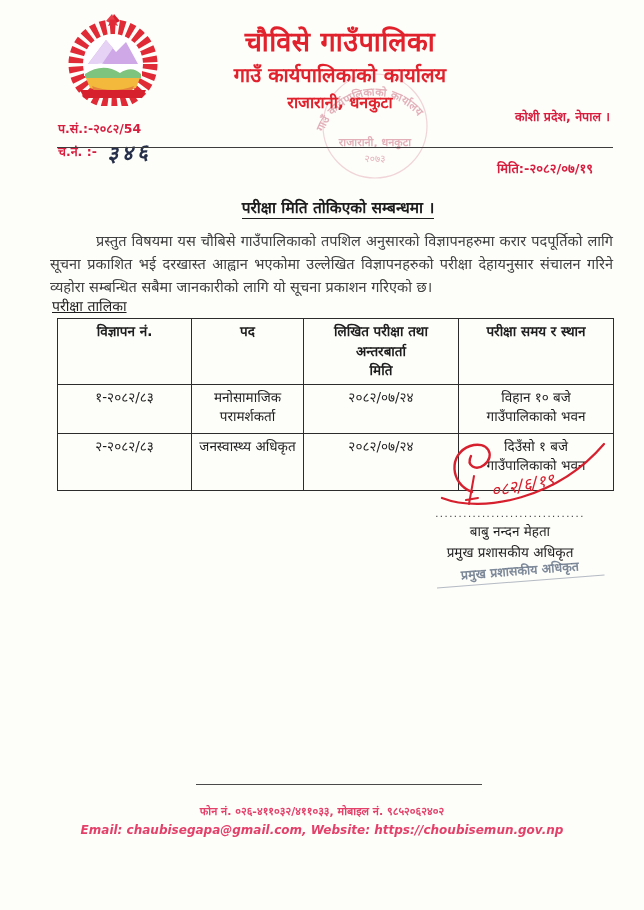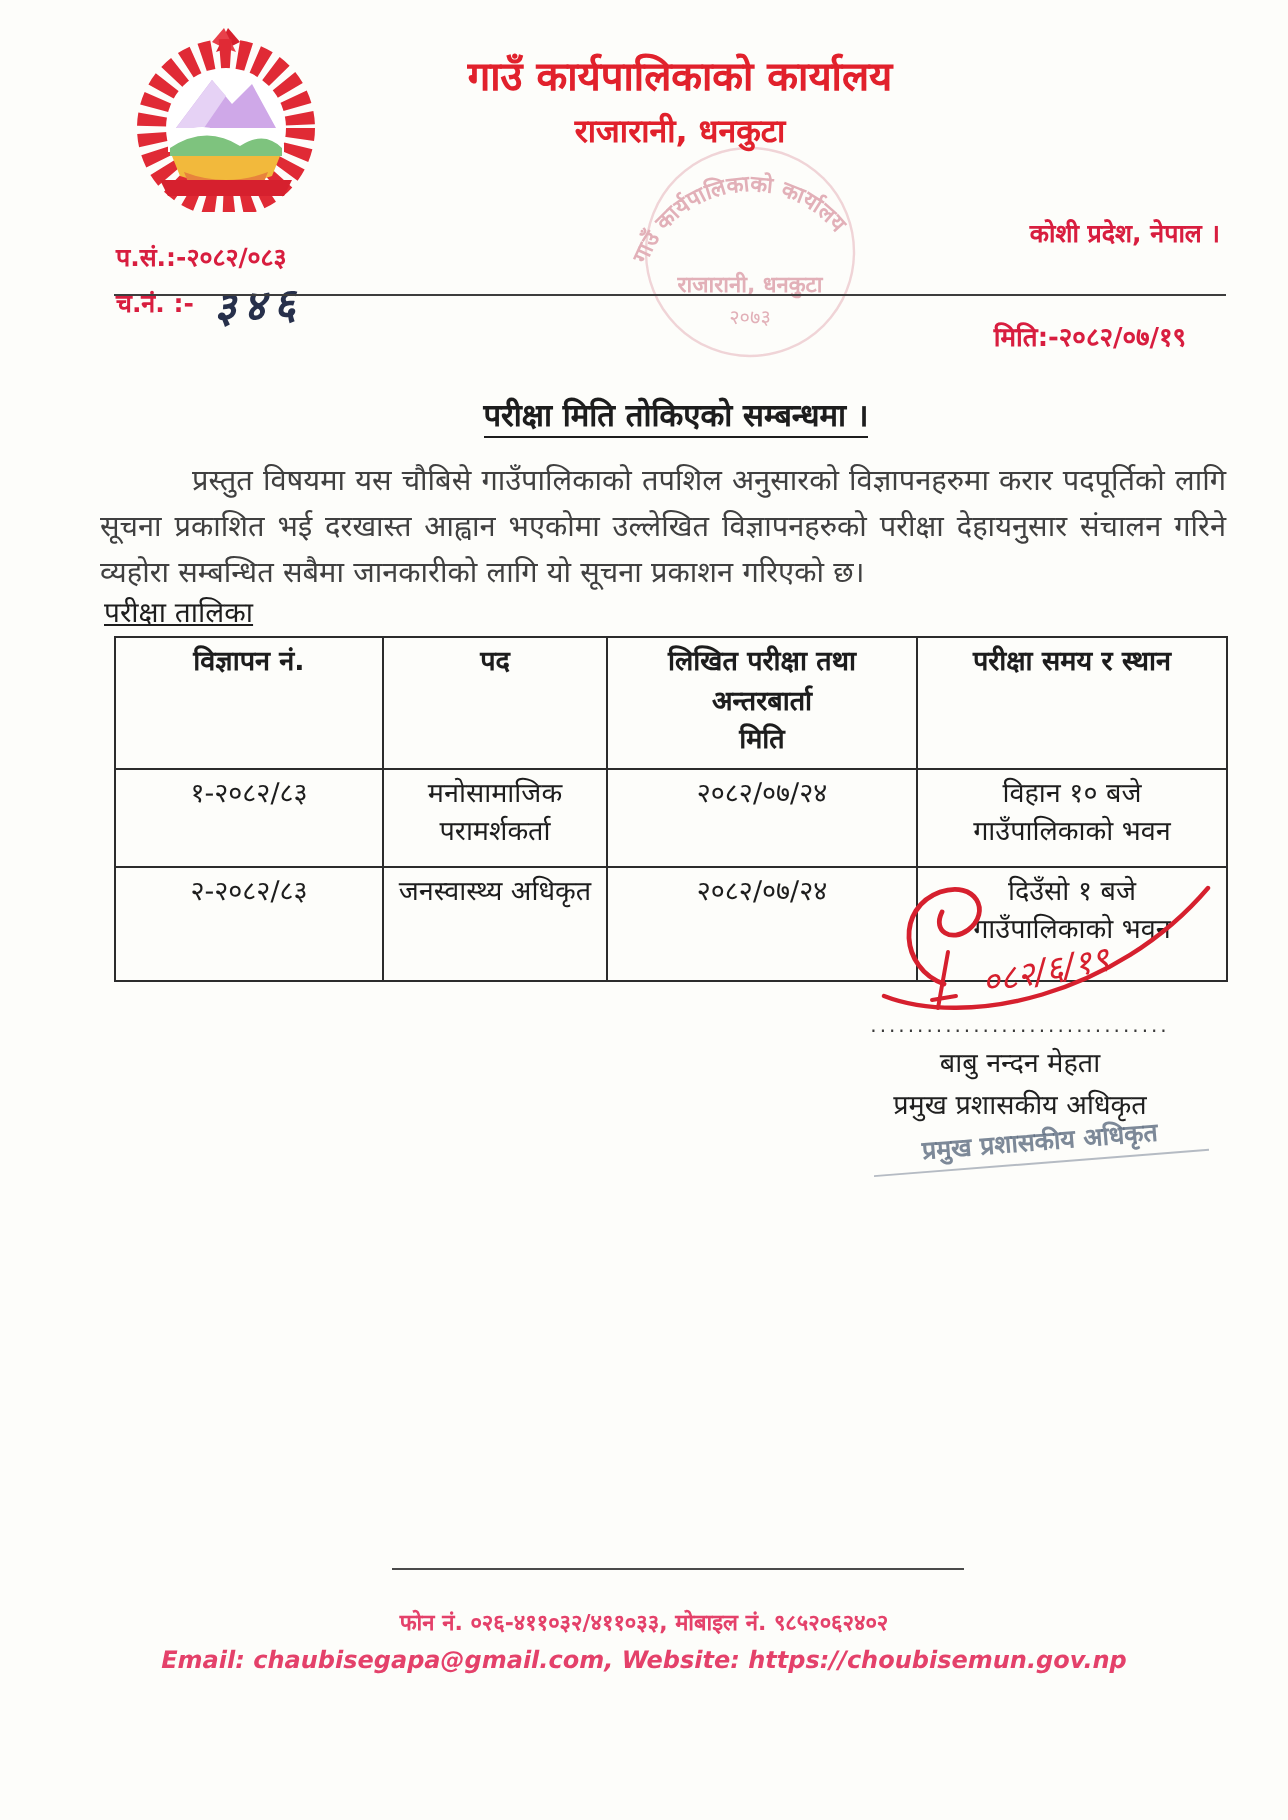--- a/index.html
+++ b/index.html
@@ -99,26 +99,27 @@
     </defs>
     <circle cx="75" cy="78" r="52" fill="none" stroke="#c85a6e" stroke-width="1.2" opacity=".55"></circle>
     <text font-size="11" fill="#c2556a" font-weight="bold">
       <textPath href="#arcTop" startOffset="4">गाउँ कार्यपालिकाको कार्यालय</textPath>
     </text>
     <text x="75" y="98" text-anchor="middle" font-size="11" fill="#c2556a" font-weight="bold">राजारानी, धनकुटा</text>
     <text x="75" y="114" text-anchor="middle" font-size="10" fill="#c2556a">२०७३</text>
   </svg>
 
   <div class="header-center">
+    <div class="title-main">चौविसे गाउँपालिका</div>
     <div class="title-office">गाउँ कार्यपालिकाको कार्यालय</div>
     <div class="title-address">राजारानी, धनकुटा</div>
   </div>
 
   <div class="ref-block">
-    <div class="ref-no">प.सं.:-२०८२/०८३</div>
+    <div class="ref-no">प.सं.:-२०८२/54</div>
     <div class="ch-line">
       <span>च.नं. :-</span><span class="handwritten-no">३४६</span>
     </div>
   </div>
 
   <div class="province">कोशी प्रदेश, नेपाल ।</div>
   <div class="header-rule"></div>
   <div class="date-line">मिति:-२०८२/०७/१९</div>
 
   <div class="subject-wrap">

